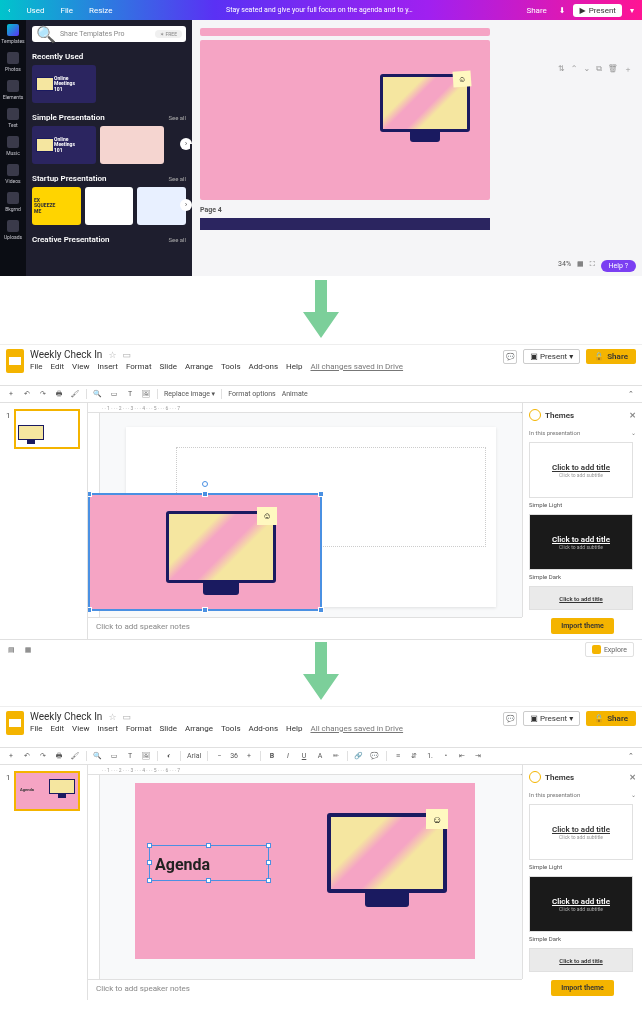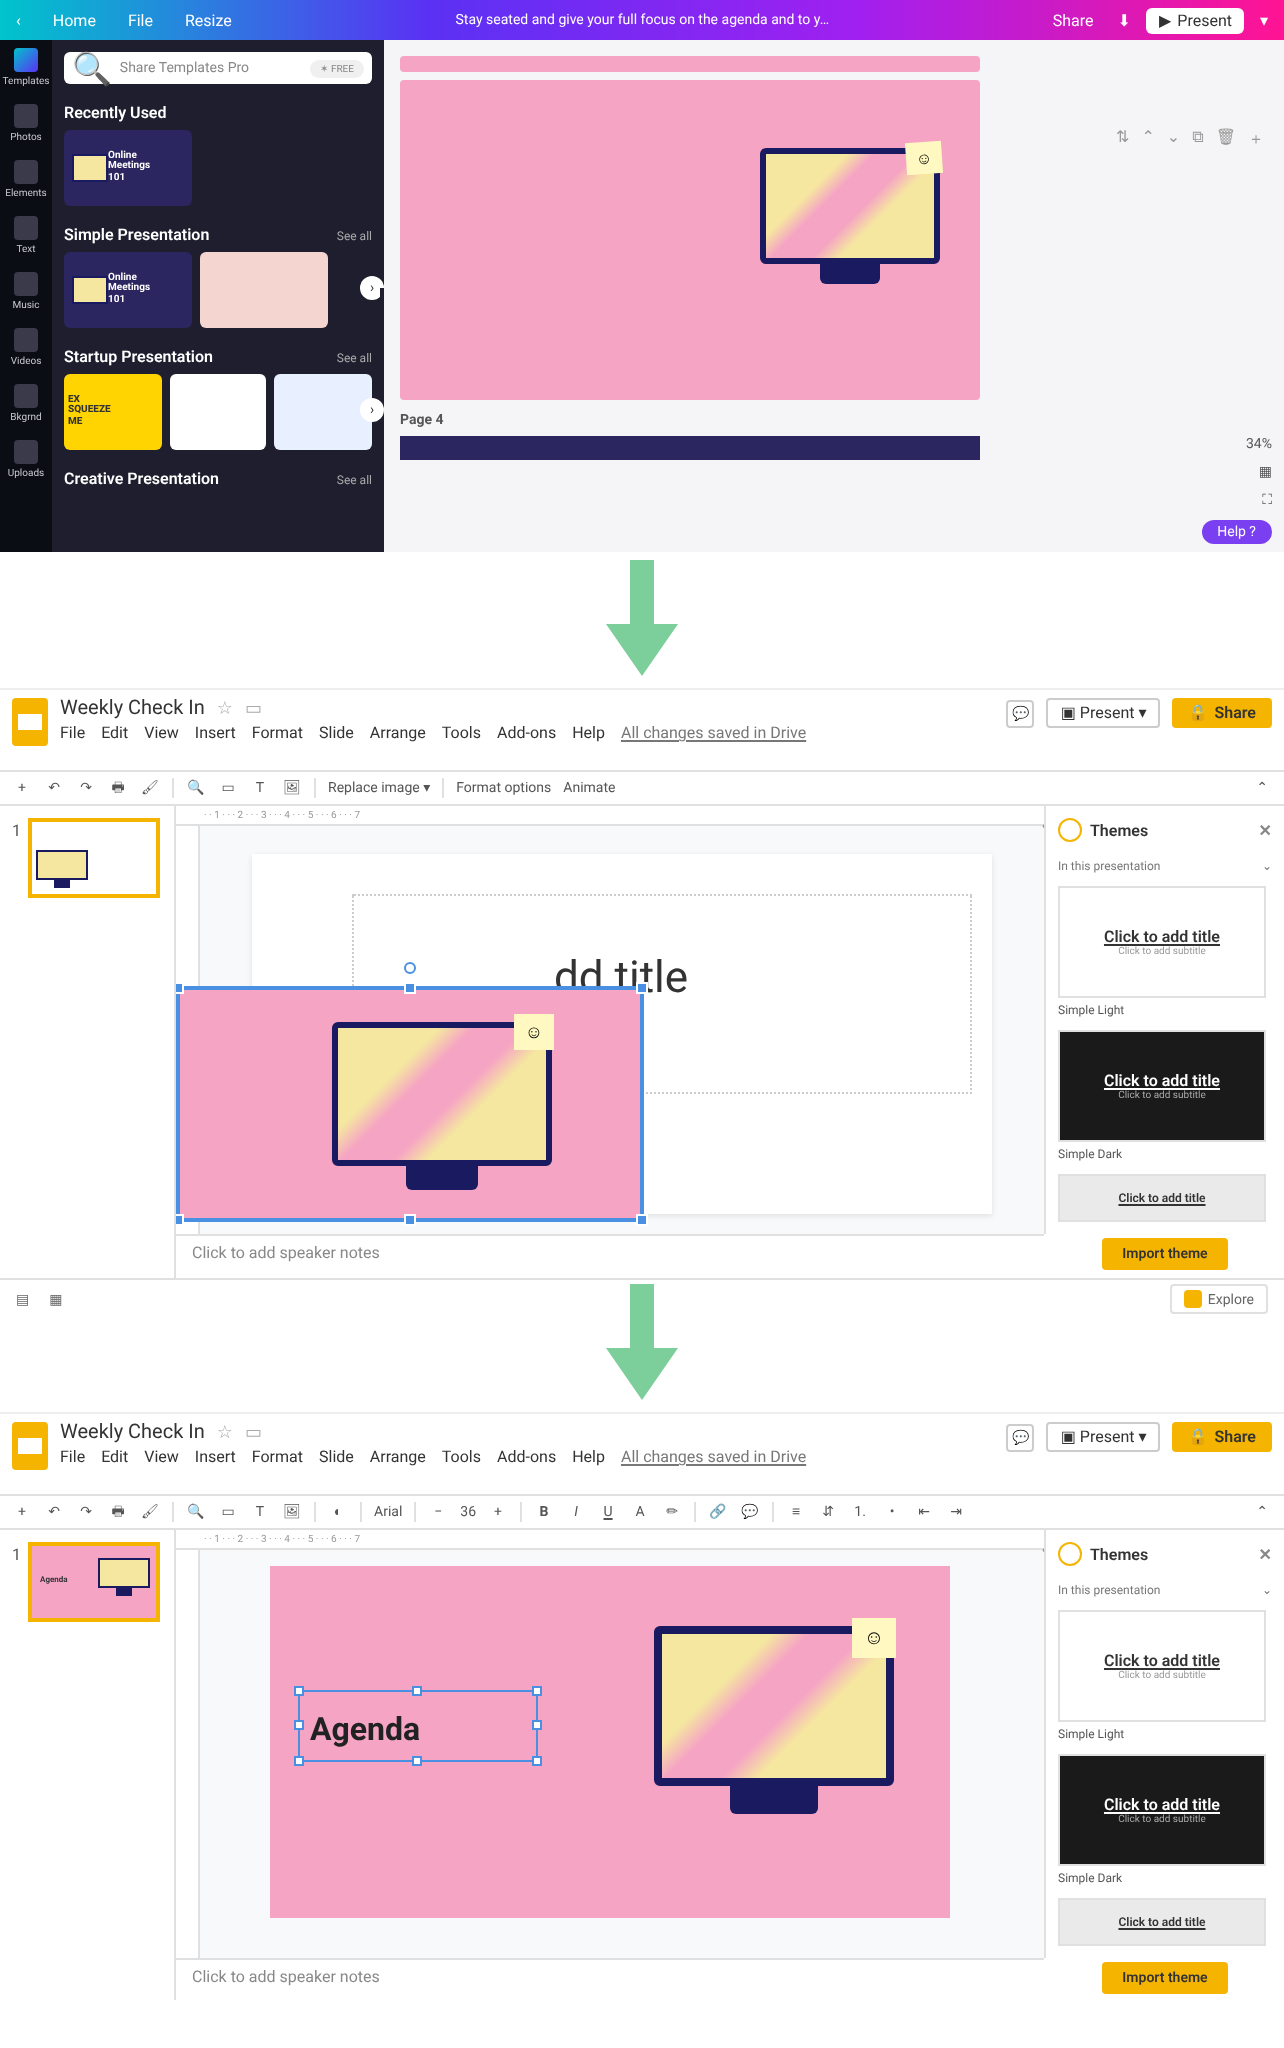--- a/index.html
+++ b/index.html
@@ -38,21 +38,21 @@
 .page-label { font-size: 7px; color: #555; margin-top: 4px; display: flex; align-items: center; gap: 4px; }
 .page-label .muted { color: #bbb; }
 .page-actions { position: absolute; right: 10px; top: 44px; display: flex; gap: 6px; font-size: 8px; color: #999; }
 .pink-slide { width: 290px; height: 160px; background: #f5a4c4; border-radius: 2px; margin-top: 4px; position: relative; }
 .pink-bar-top { width: 290px; height: 8px; background: #f5a4c4; border-radius: 2px; }
 .monitor { position: absolute; right: 20px; top: 34px; width: 90px; height: 70px; }
 .monitor .screen { width: 90px; height: 58px; background: linear-gradient(135deg, #f5e6a0 0%, #f5e6a0 30%, #f5a4c4 40%, #f5a4c4 55%, #f5e6a0 65%, #f5e6a0 100%); border: 3px solid #1a1a60; border-radius: 3px; position: relative; }
 .monitor .sticky { position: absolute; top: -6px; right: -4px; width: 18px; height: 16px; background: #fff8c0; font-size: 8px; display: flex; align-items: center; justify-content: center; transform: rotate(-4deg); }
 .monitor .stand { width: 30px; height: 10px; background: #1a1a60; margin: 0 auto; border-radius: 0 0 3px 3px; }
 .page4-strip { width: 290px; height: 12px; background: #2b2560; margin-top: 4px; }
-.canva-footer-ctrl { position: absolute; bottom: 4px; right: 6px; display: flex; gap: 6px; align-items: flex-end; font-size: 7px; color: #555; flex-direction: column; }
+.canva-footer-ctrl { position: absolute; bottom: 4px; right: 6px; display: flex; gap: 6px; align-items: flex-start; font-size: 7px; color: #555; }
 .help-btn { background: #7b3ff2; color: #fff; border-radius: 10px; padding: 2px 8px; font-size: 7px; }
 .arrow-down { display: flex; justify-content: center; padding: 4px 0; }
 .arrow-down svg { display: block; }
 .gslide-app { width: 642px; height: 294px; background: #fff; position: relative; border-top: 1px solid #eee; }
 .gs-header { height: 40px; display: flex; align-items: flex-start; padding: 4px 6px; gap: 6px; }
 .gs-logo { width: 18px; height: 24px; background: #f4b400; border-radius: 2px; position: relative; }
 .gs-logo::after { content: ""; position: absolute; left: 3px; top: 8px; width: 12px; height: 8px; background: #fff; }
 .gs-title-area { flex: 1; text-align: right; }
 .gs-docname { font-size: 10px; color: #333; display: flex; align-items: center; gap: 6px; }
 .gs-star { color: #aaa; font-size: 9px; }
@@ -125,21 +125,21 @@
 .gs2-monitor .std { width: 44px; height: 14px; background: #1a1a60; margin: 0 auto; border-radius: 0 0 3px 3px; }
 .collapse-sb { position: absolute; right: -1px; top: 6px; font-size: 7px; color: #888; }
 </style>
 </head>
 <body>
 
 <div class="canva-app">
   <div class="canva-topbar">
     <div class="tb-left">
       <span class="tb-item">‹</span>
-      <span class="tb-item">Home</span>
+      <span class="tb-item">Used</span>
       <span class="tb-item">File</span>
       <span class="tb-item">Resize</span>
     </div>
     <div class="tb-center">Stay seated and give your full focus on the agenda and to y…</div>
     <div class="tb-right">
       <span class="tb-item">Share</span>
       <span class="tb-item">⬇</span>
       <div class="present-btn">▶ <span>Present</span></div>
       <span class="tb-item">▾</span>
     </div>
@@ -331,21 +331,20 @@
             <div class="mst"></div>
           </div>
       </div>
     </div>
     <div class="gs-canvas">
       <div class="gs-ruler-h">· · 1 · · · 2 · · · 3 · · · 4 · · · 5 · · · 6 · · · 7</div>
       <div class="gs-ruler-v"></div>
       <div class="gs-slide-area">
         <div class="gs-slide">
           <div class="gs-placeholder-title">
-            <div class="t">dd title</div>
             <div class="s">subtitle</div>
           </div>
         </div>
         <div class="dragged-image">
           <div class="rotate"></div>
           <div class="handle h-tl"></div>
           <div class="handle h-tm"></div>
           <div class="handle h-tr"></div>
           <div class="handle h-bl"></div>
           <div class="handle h-bm"></div>

